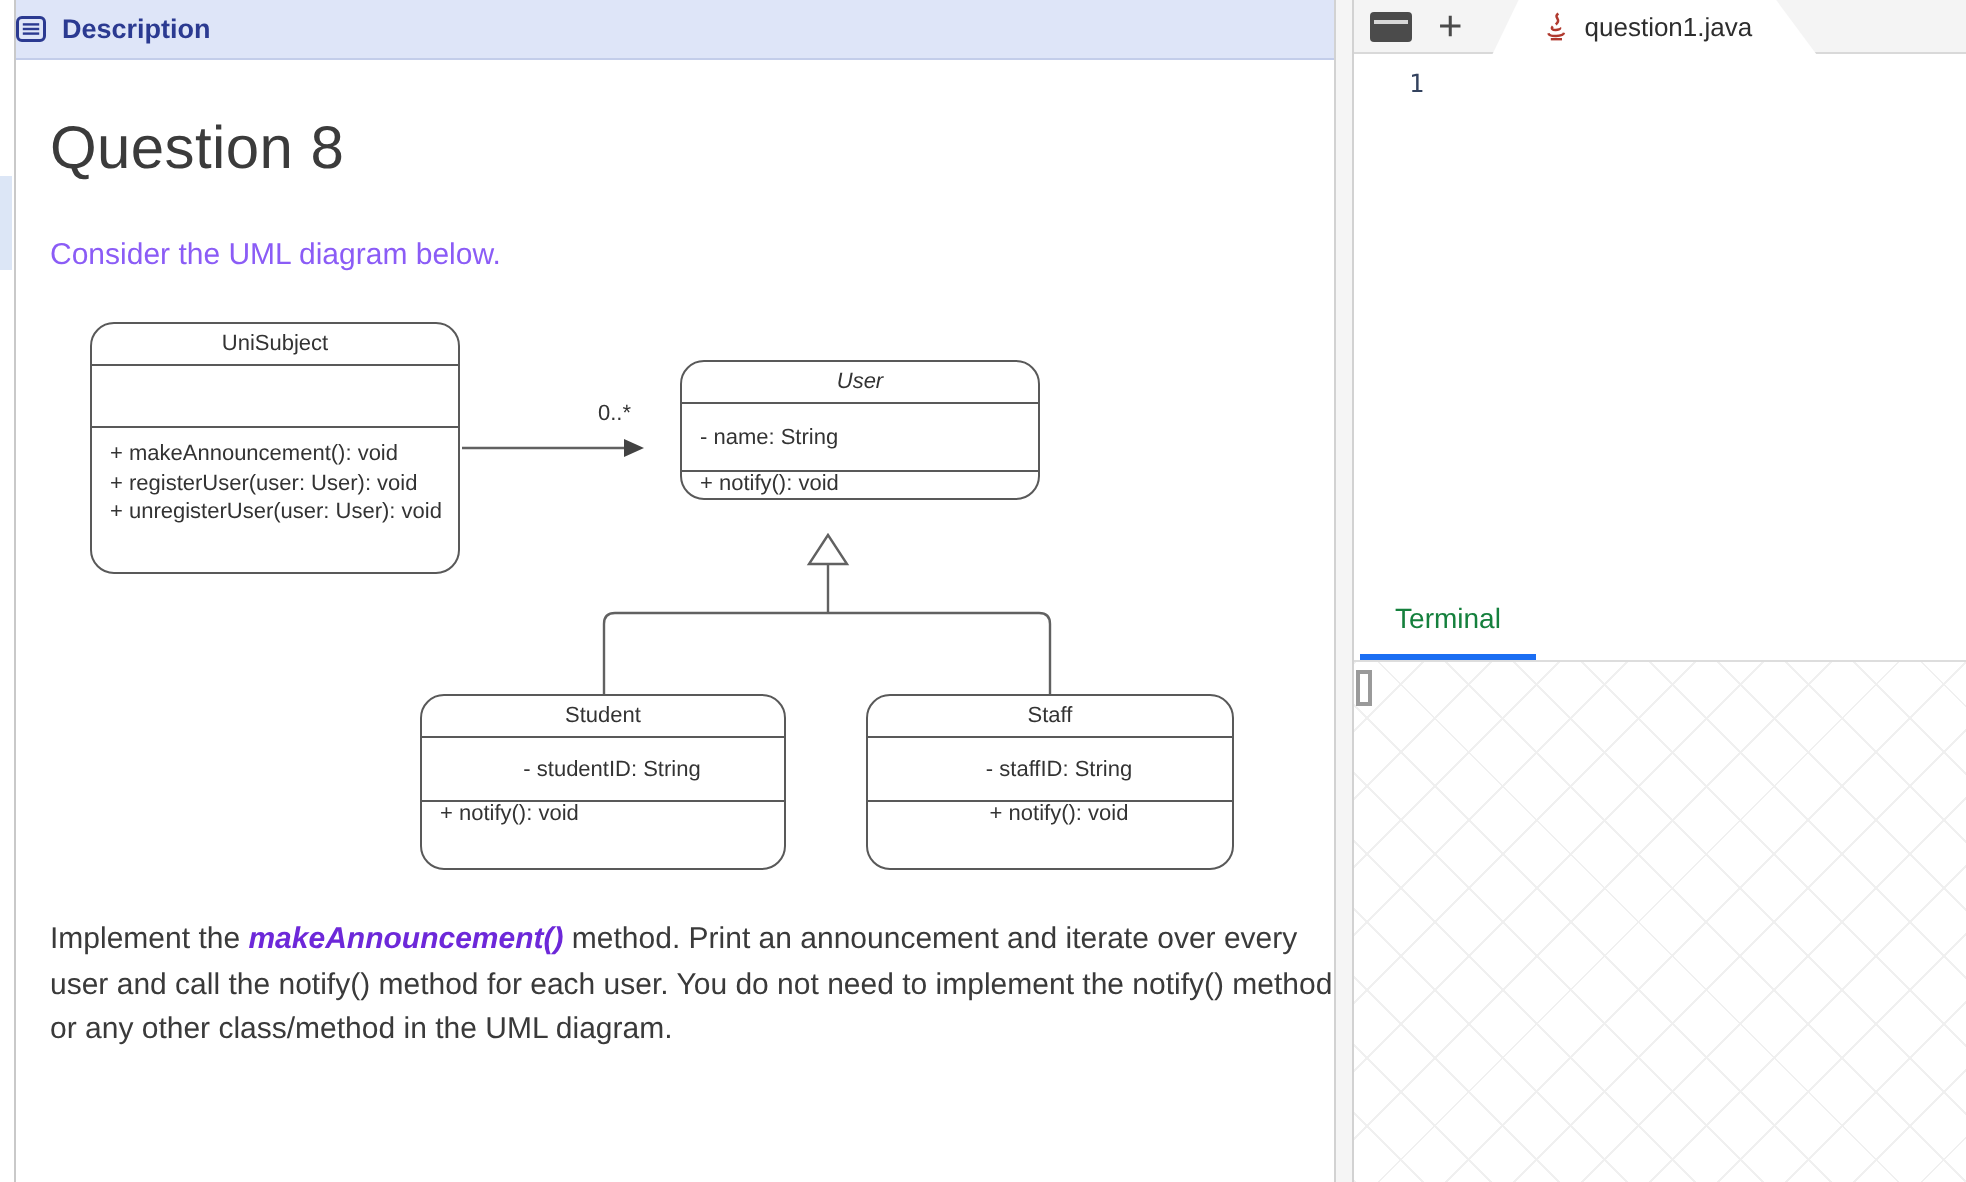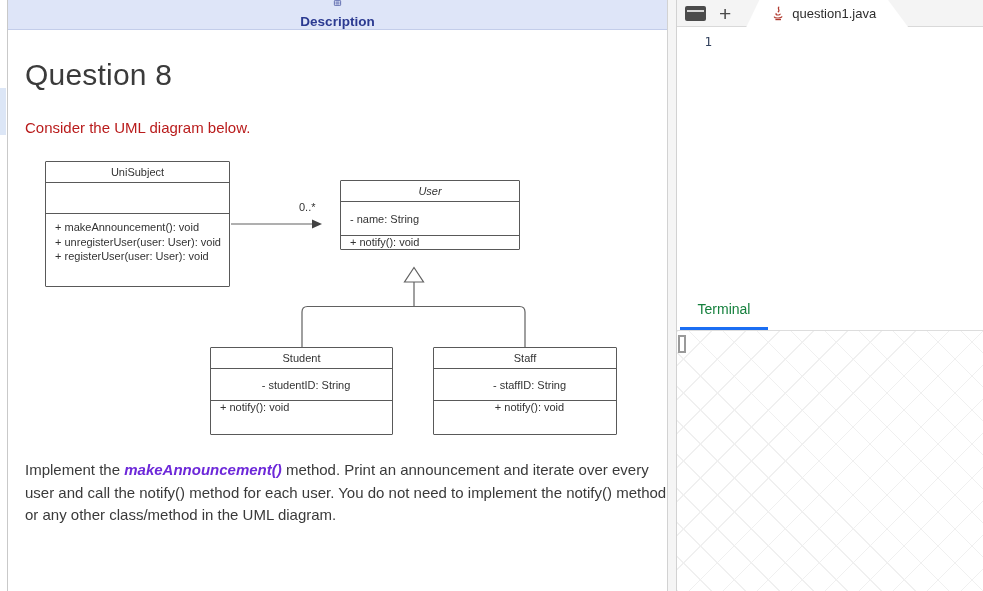--- a/index.html
+++ b/index.html
@@ -5,31 +5,31 @@
   * { margin:0; padding:0; box-sizing:border-box; }
   html,body { width:983px; height:591px; background:#fff; font-family:"Liberation Sans", sans-serif; }
   .app { position:relative; width:983px; height:591px; display:flex; overflow:hidden; background:#fff; }
 
   
   .left-gutter { width:8px; height:100%; background:#fff; border-right:1px solid #c9c9c9; position:relative; flex:0 0 8px; }
   .gutter-handle { position:absolute; left:0; top:88px; width:6px; height:47px; background:#dce6f6; }
 
   
   .desc-panel { width:659px; flex:0 0 659px; height:100%; background:#fff; position:relative; overflow:hidden; }
-  .desc-header { height:30px; background:#dee5f8; border-bottom:1px solid #c3cdea; display:flex; align-items:center; gap:8px;flex-direction:column; }
+  .desc-header { height:30px; background:#dee5f8; border-bottom:1px solid #c3cdea; display:flex; align-items:center; gap:8px; }
   .desc-header span { font-size:13.5px; font-weight:700; color:#2b3a91; }
   .q-title { position:absolute; left:17px; top:58px; font-size:30px; font-weight:400; color:#3b3b3b; letter-spacing:0.2px; }
-  .intro { position:absolute; left:17px; top:119px; font-size:15px; color:#b91c1c; }
+  .intro { position:absolute; left:17px; top:119px; font-size:15px; color:#8b5cf6; }
   .instructions { position:absolute; left:17px; top:459px; width:648px; font-size:15px; line-height:22.5px; color:#3a3a3a; }
   .instructions b { font-weight:700; color:#6d28d9;font-style:italic; }
 
   
   .uml { position:absolute; inset:0; pointer-events:none; }
   .uml svg.connectors { position:absolute; left:0; top:0; }
-  .uml-class { position:absolute; background:#fff; border:1.5px solid #595959; border-radius:1px; display:flex; flex-direction:column; font-size:11px; color:#333; }
+  .uml-class { position:absolute; background:#fff; border:1.5px solid #595959; border-radius:12px; display:flex; flex-direction:column; font-size:11px; color:#333; }
   .uml-title { border-bottom:1.5px solid #595959; display:flex; align-items:center; justify-content:center; font-size:11px; }
   .uml-title.abstract { font-style:italic; }
   .uml-attrs { border-bottom:1.5px solid #595959; display:flex; flex-direction:column; justify-content:center; padding-left:9px; }
   .uml-methods { display:flex; flex-direction:column; justify-content:center; padding-left:9px; }
   .uml-methods.top { justify-content:flex-start; padding-top:6px; line-height:14.5px; }
   .uml-mult { position:absolute; left:291px; top:201px; font-size:11px; color:#333; }
 
   
   .c-unisubject { left:37px; top:161px; width:185px; height:126px; }
   .c-unisubject .uml-title { height:21px; }
@@ -101,22 +101,22 @@
         <path d="M294 347 L294 312 Q294 306.5 299.5 306.5 L511.5 306.5 Q517 306.5 517 312 L517 347" fill="none" stroke="#616161" stroke-width="1.2"></path>
       </svg>
 
       <div class="uml-mult">0..*</div>
 
       <div class="uml-class c-unisubject">
         <div class="uml-title">UniSubject</div>
         <div class="uml-attrs"></div>
         <div class="uml-methods top">
           <div>+ makeAnnouncement(): void</div>
+          <div>+ registerUser(user: User): void</div>
           <div>+ unregisterUser(user: User): void</div>
-          <div>+ registerUser(user: User): void</div>
         </div>
       </div>
 
       <div class="uml-class c-user">
         <div class="uml-title abstract">User</div>
         <div class="uml-attrs">
           <div>- name: String</div>
         </div>
         <div class="uml-methods">
           <div>+ notify(): void</div>

